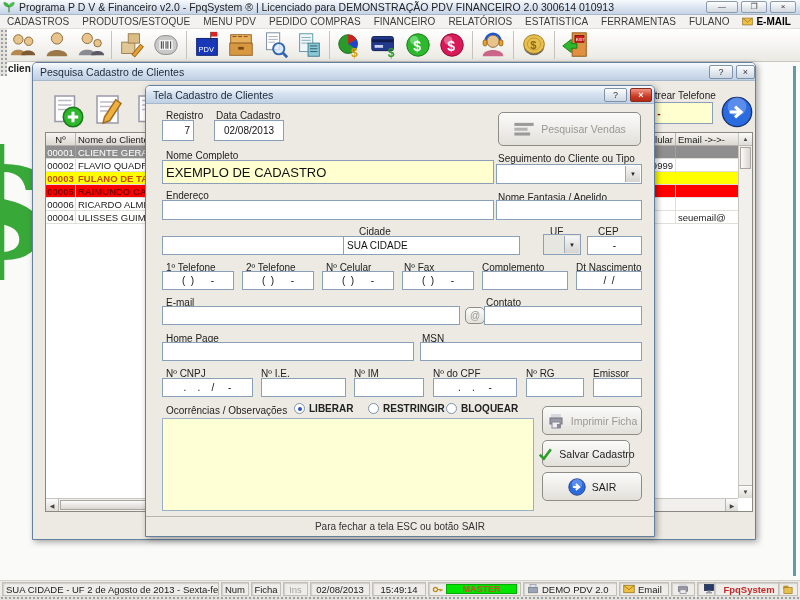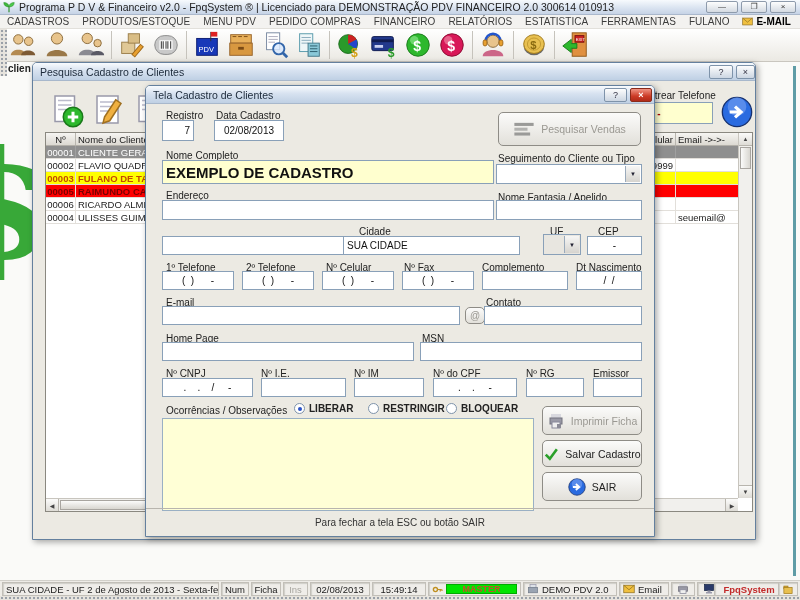--- a/index.html
+++ b/index.html
@@ -40,30 +40,30 @@
   .wtitle{height:18px;background:linear-gradient(#f8fbfe,#d7e2f0 45%,#bfd0e4);border-bottom:1px solid #a8b8cc;border-radius:4px 4px 0 0;display:flex;align-items:center;padding-left:7px;font-size:10.5px;color:#1c2a3a;white-space:nowrap}
   .wbtn{position:absolute;top:2px;height:14px;border:1px solid #7e93aa;border-radius:2px;background:linear-gradient(#fdfdfd,#ccd6e2);font-size:9px;color:#334;display:flex;align-items:center;justify-content:center;line-height:1}
   .wbtn.red{background:linear-gradient(#f09484,#cc3a26 60%,#b02a18);color:#fff;border-color:#8a2a1a;font-weight:bold}
 
   
   .lb{position:absolute;font-size:10px;color:#222;white-space:nowrap}
   .ip{position:absolute;background:#fff;border:1px solid #89a0b8;font-size:10px;color:#111;display:flex;align-items:center;padding:0 3px;white-space:pre;overflow:hidden}
   .ip.yellow{background:#ffffcf}
   .ip.center{justify-content:center}
   .ip.right{justify-content:flex-end}
-  .ip.bold{font-weight:bold;font-size:15px}
+  .ip.bold{font-weight:normal;font-size:13px}
   .cbtn{position:absolute;right:1px;top:1px;bottom:1px;width:15px;background:linear-gradient(#f6f6f5,#d6d4cf);border-left:1px solid #9aaabb;display:flex;align-items:center;justify-content:center;font-size:6px;color:#223}
   .btn{position:absolute;background:linear-gradient(#fbfbfa,#e2e0da);border:1px solid #8e8c86;border-radius:5px;display:flex;align-items:center;justify-content:center;gap:6px;font-size:10.5px;color:#222}
   .btn .bl{white-space:nowrap}
   .btn.disabled{color:#9a9892}
   .radio{position:absolute;width:11px;height:11px;border-radius:50%;border:1px solid #7e93aa;background:#fff}
   .radio.on::after{content:"";position:absolute;left:2.5px;top:2.5px;width:4px;height:4px;border-radius:50%;background:#2a52c8}
   .rlb{position:absolute;font-size:10px;font-weight:bold;color:#222;white-space:nowrap}
   .ta{position:absolute;background:#ffffd6;border:1px solid #9ab0c4}
-  .wfoot{position:absolute;left:0;bottom:0;width:100%;height:28px;border-top:1px solid #b8b5ae;display:flex;align-items:center;justify-content:center;font-size:10px;color:#333}
+  .wfoot{position:absolute;left:0;bottom:0;width:100%;height:20px;border-top:1px solid #b8b5ae;display:flex;align-items:center;justify-content:center;font-size:10px;color:#333}
 
   
   .grid{position:absolute;border:1px solid #8a8880;background:#fff;overflow:hidden}
   .gh{display:flex;height:13px;background:linear-gradient(#f6f5f2,#dcd9d2);border-bottom:1px solid #b2afa8}
   .gh .cell{border-right:1px solid #b8b5ae;font-size:9.5px;display:flex;align-items:center;padding:0 2px;white-space:nowrap;overflow:hidden}
   .gr{display:flex;height:13px;border-bottom:1px solid #e2dfda;font-size:9.5px;background:#fff}
   .gr .cell{border-right:1px solid #e2dfda;display:flex;align-items:center;padding:0 2px;overflow:hidden;white-space:nowrap}
   .gr.sel{background:#8f8f8f;color:#fff}
   .gr.sel .cell{border-right-color:#a0a0a0}
   .gr.yel{background:#ffff00;color:#c34a00;font-weight:bold}
@@ -451,21 +451,21 @@
       <span>
           <svg width="18" height="16" viewBox="0 0 16 16">
             <rect x="3" y="1" width="10" height="4" fill="#d8d8de"></rect>
             <rect x="2" y="5" width="12" height="6" fill="#9a9aa6" stroke="#72727e"></rect>
             <rect x="4" y="9" width="8" height="6" fill="#eee" stroke="#889"></rect>
             <path d="M9 11h4v4H9z" fill="#8a8a96"></path>
           </svg>
         </span>
       <span class="bl">Imprimir Ficha</span>
     </div>
-    <div class="btn" style="left:396px;top:354px;width:100px;height:27px">
+    <div class="btn" style="left:396px;top:354px;width:88px;height:27px">
       <span>
           <svg width="16" height="14" viewBox="0 0 24 24">
             <path d="M3 13l7 7L22 4" stroke="#2aa02a" stroke-width="4.5" fill="none"></path>
           </svg>
         </span>
       <span class="bl">Salvar Cadastro</span>
     </div>
     <div class="btn" style="left:396px;top:386px;width:100px;height:29px">
       <span>
           <svg width="18" height="18" viewBox="0 0 24 24">

